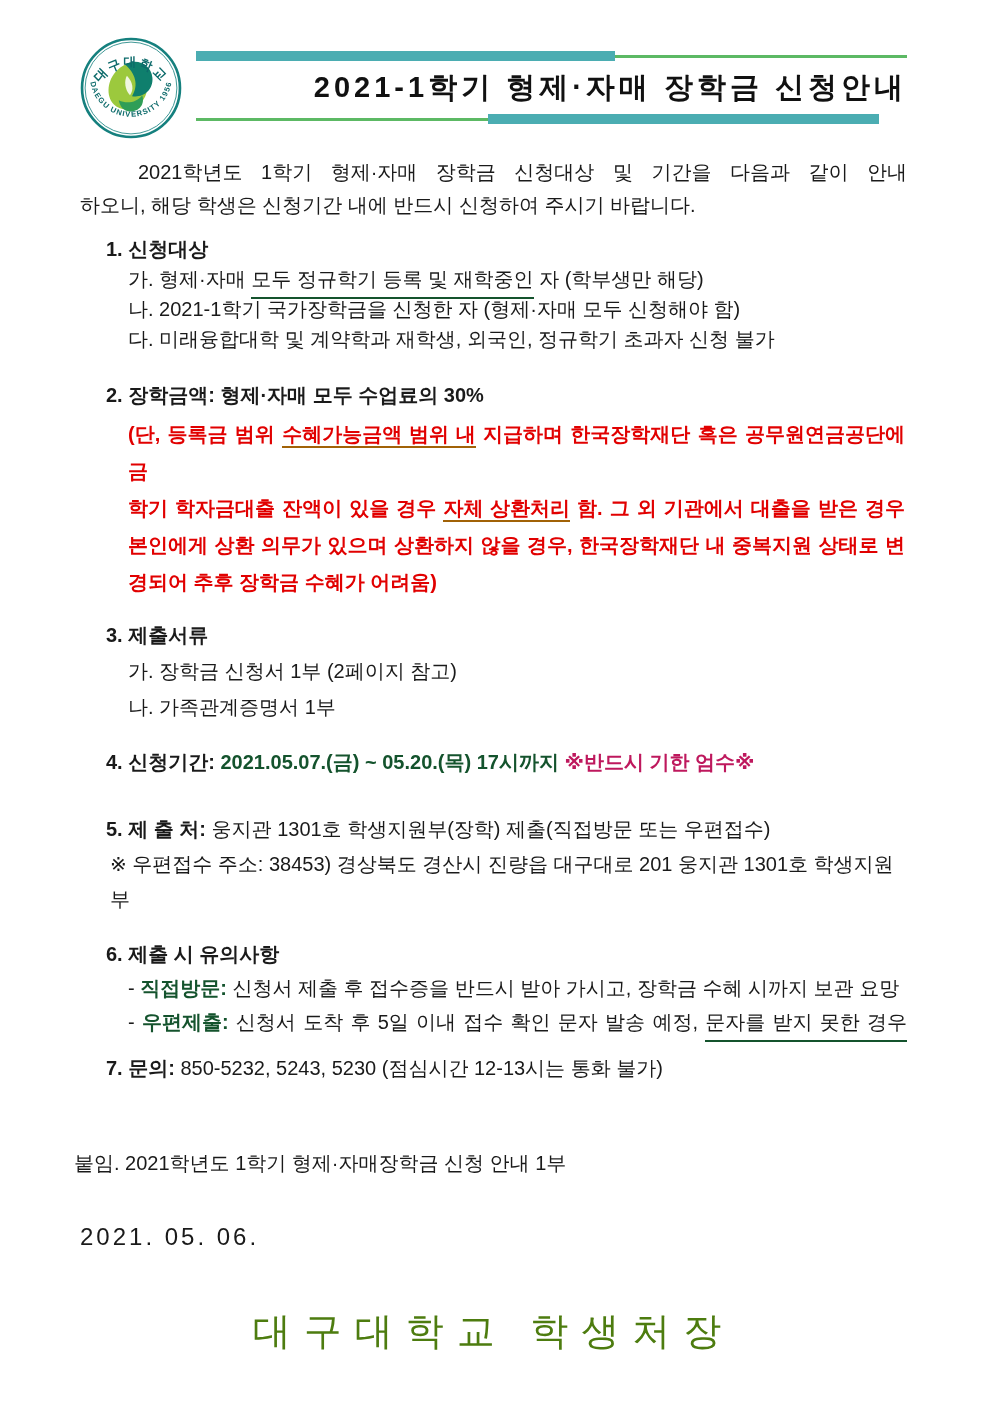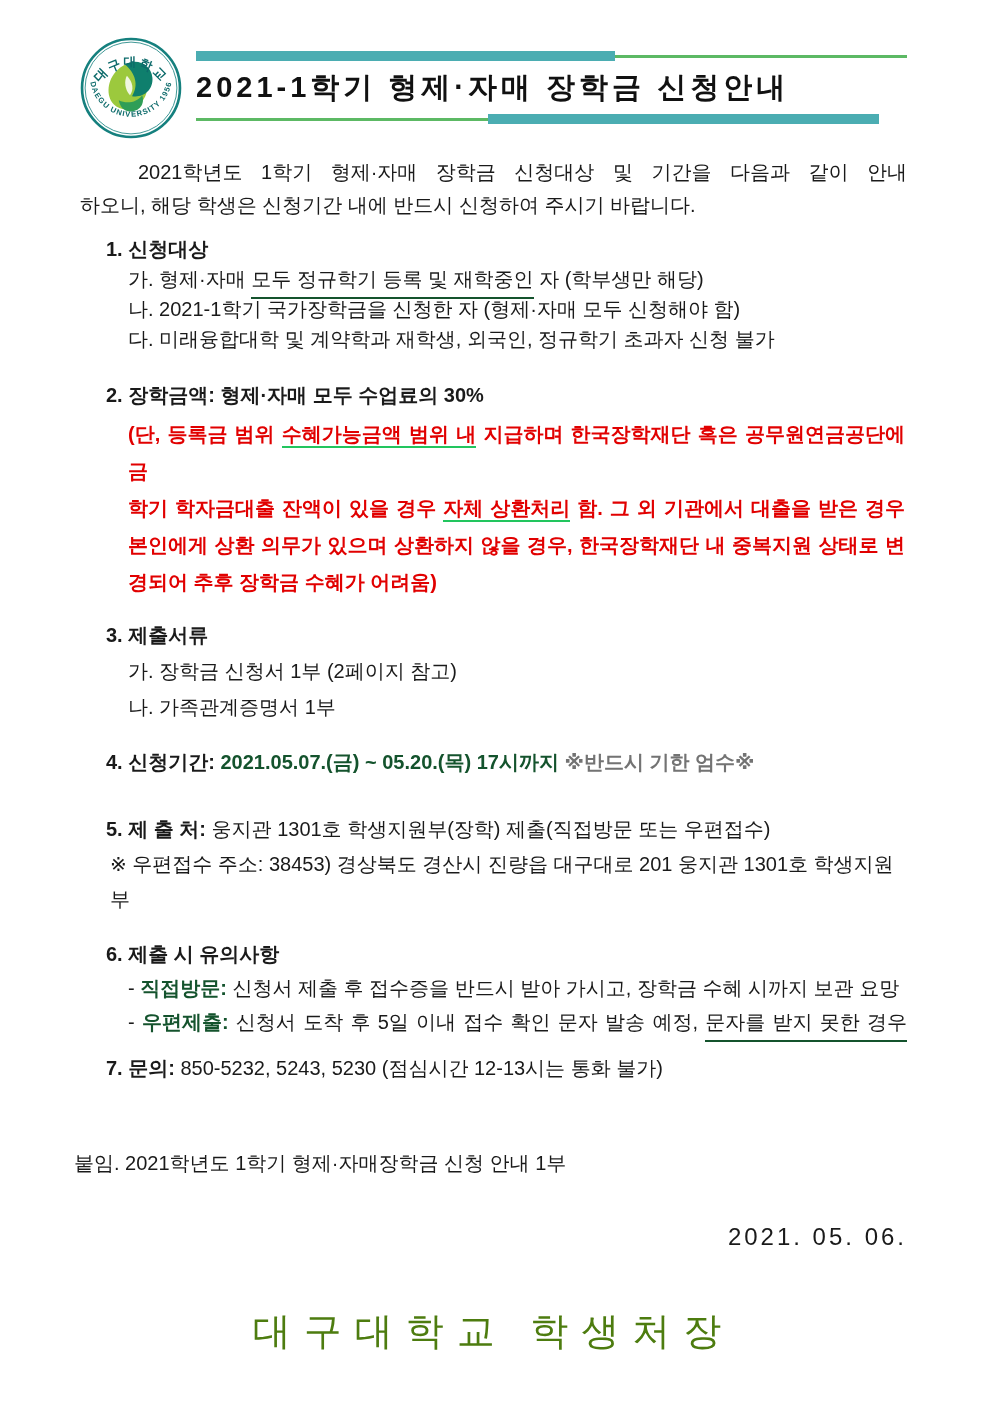--- a/index.html
+++ b/index.html
@@ -17,50 +17,50 @@
   .logo-en{font-size:7.5px;font-weight:bold;letter-spacing:1px;fill:#0d6b6b;font-family:"Liberation Sans","DejaVu Sans",sans-serif;}
   .title-block{flex:1;margin-top:15px;}
   .bar-row{display:flex;align-items:center;height:10px;}
   .bar-teal{background:#4badb2;height:10px;}
   .bar-green{background:#5cb964;height:3px;}
   .r1-teal{width:59%;}
   .r1-green{flex:1;}
   .r2-green{width:41%;}
   .r2-teal{width:55%;}
   .header-title{
-    text-align:left;font-weight:bold;font-size:29px;letter-spacing:4px;
+    text-align:right;font-weight:bold;font-size:29px;letter-spacing:4px;
     padding:7px 0 6px 0;color:#111;white-space:nowrap;
   }
 
   
   .line{white-space:normal;}
   .just{text-align:justify;text-align-last:justify;}
   .bold{font-weight:bold;}
-  .red{color:#737373;}
+  .red{color:#be185d;}
   .blue{color:#14532d;}
   .u-red{border-bottom:2px solid #14532d;padding-bottom:7px;}
-  .u-dark{border-bottom:2px solid #22c55e;padding-bottom:1px;}
+  .u-dark{border-bottom:2px solid #a16207;padding-bottom:1px;font-family:Liberation Serif, serif;}
   .ind1{margin-left:26px;}
   .ind2{margin-left:48px;}
   .ind2b{margin-left:68px;}
   .ind-note{margin-left:30px;}
 
   
   .intro{margin-top:12px;line-height:33px;}
   .intro .first{text-indent:58px;}
   .s1{margin-top:12px;line-height:30px;}
   .s2{margin-top:26px;line-height:30px;}
   .redpara{margin-top:6px;line-height:37px;font-weight:bold;color:#e10000;margin-right:2px;}
   .s3{margin-top:16px;line-height:36px;}
   .s4{margin-top:22px;line-height:30px;font-weight:bold;}
   .s5{margin-top:35px;line-height:35px;}
   .s6{margin-top:20px;line-height:34px;}
   .s7{margin-top:14px;line-height:30px;}
   .attach{margin-top:67px;margin-left:-6px;}
-  .date-line{margin-top:46px;text-align:right;font-size:24px;letter-spacing:3px;}
+  .date-line{margin-top:46px;text-align:left;font-size:24px;letter-spacing:3px;}
   .signature{
     margin-top:55px;text-align:center;font-size:38px;letter-spacing:13px;
     font-family:"Liberation Serif","DejaVu Serif",serif;color:#4d7c0f;
   }
 </style>
 </head>
 <body>
 
 <div class="page">
 

